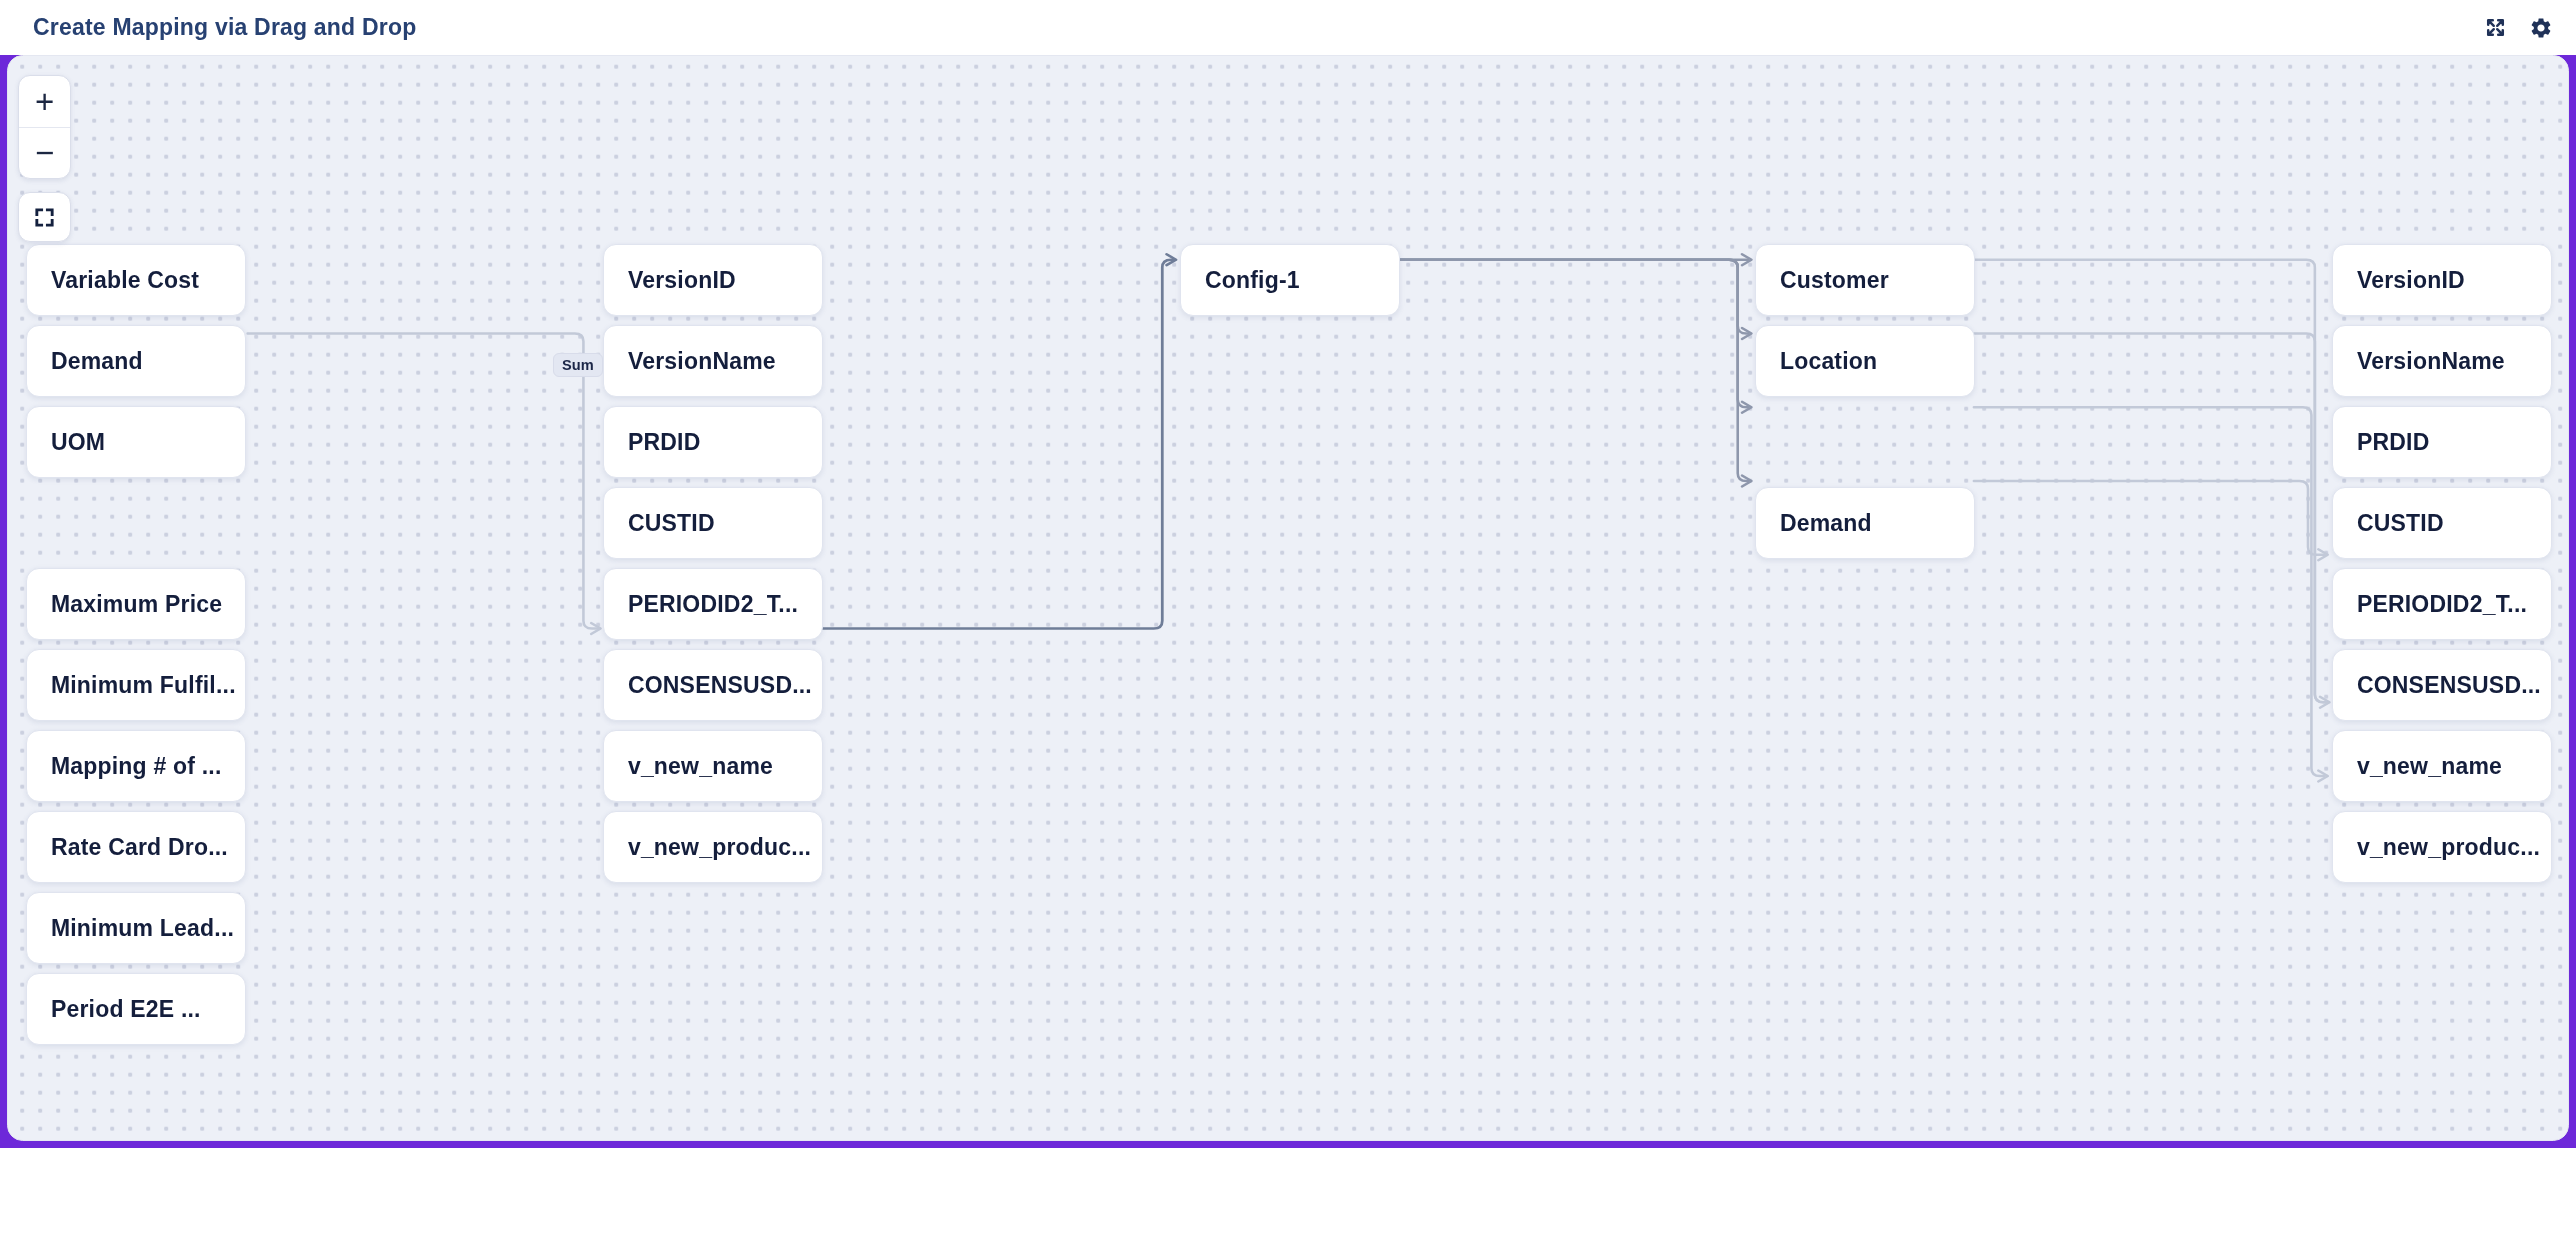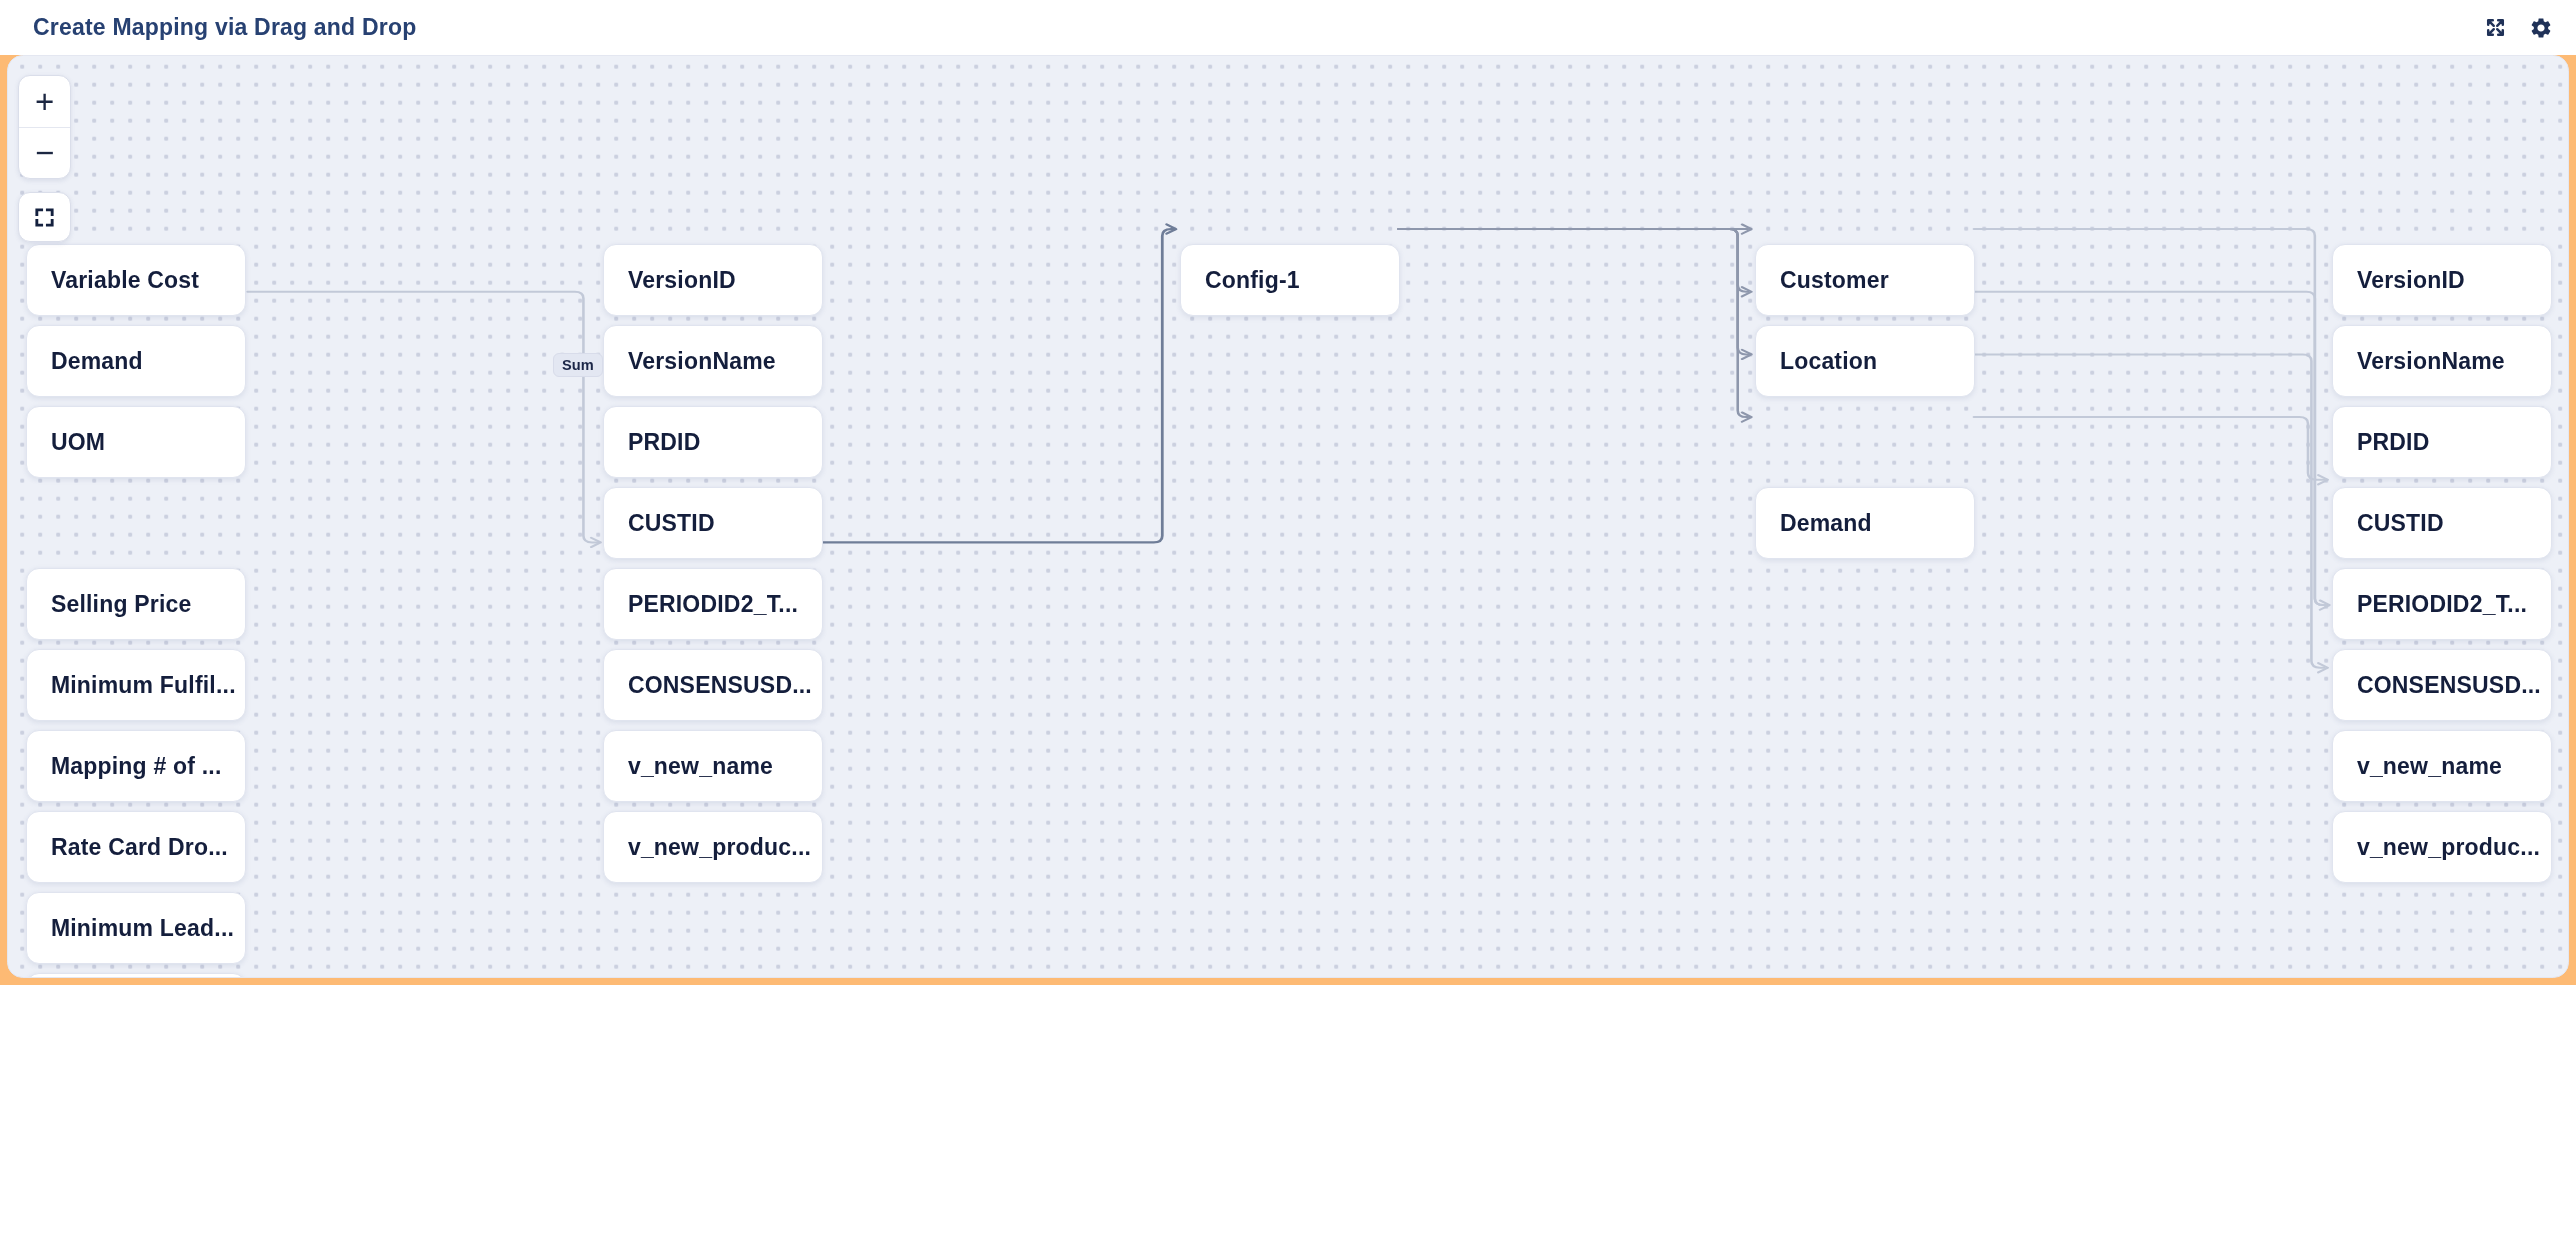--- a/index.html
+++ b/index.html
@@ -1,19 +1,19 @@
 <!DOCTYPE html>
 <html style="font-size:13.8px"><head>
 <meta charset="utf-8">
 <style>
   * { margin:0; padding:0; box-sizing:border-box; }
   html,body { width:2576px; height:1256px; background:#ffffff;
               font-family:"Liberation Sans", sans-serif; overflow:hidden; }
 
-  .page { position:relative; width:2576px; height:985px; background:#fdba74; }
+  .page { position:relative; width:2576px; height:1148px; background:#6d28d9; }
 
   
   .header { position:absolute; left:0; top:0; width:100%; height:55px;
             background:#ffffff; display:flex; align-items:center; z-index:5; }
   .header h1 { font-size:23px; font-weight:bold; color:#274172;
                padding-left:33px; letter-spacing:0.2px; }
   .hicons { margin-left:auto; padding-right:22.3px; display:flex; align-items:center; gap:19px; }
   .hbtn { width:26px; height:26px; display:flex; align-items:center; justify-content:center;
           cursor:pointer; background:none; border:none; }
   .hbtn svg { display:block; }
@@ -121,21 +121,21 @@
     <div class="node col1" style="--r:0">
         <span>Variable Cost</span>
       </div>
     <div class="node col1" style="--r:1">
         <span>Demand</span>
       </div>
     <div class="node col1" style="--r:2">
         <span>UOM</span>
       </div>
     <div class="node col1" style="--r:4">
-        <span>Selling Price</span>
+        <span>Maximum Price</span>
       </div>
     <div class="node col1" style="--r:5">
         <span>Minimum Fulfil...</span>
       </div>
     <div class="node col1" style="--r:6">
         <span>Mapping # of ...</span>
       </div>
     <div class="node col1" style="--r:7">
         <span>Rate Card Dro...</span>
       </div>

